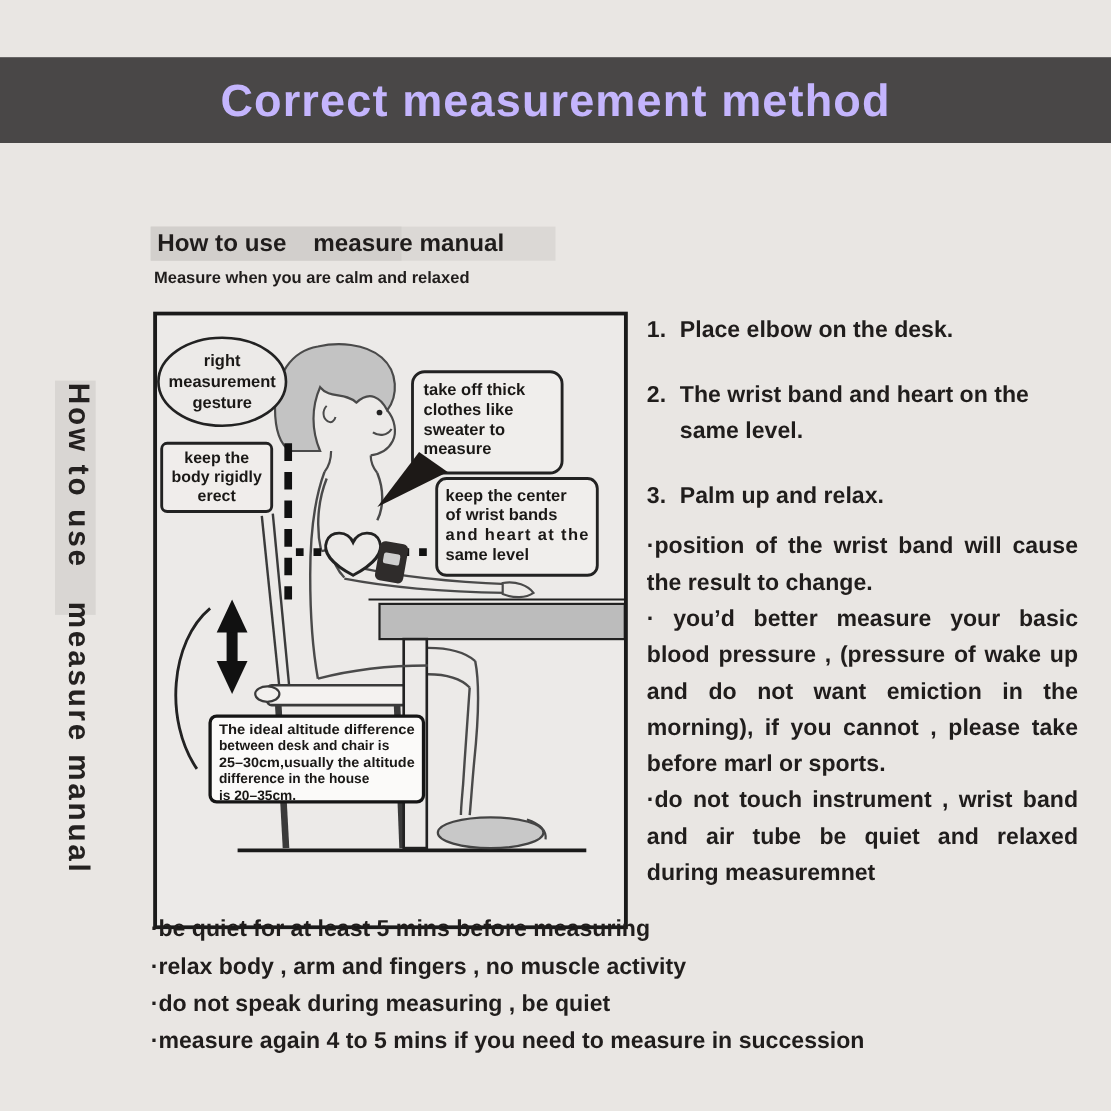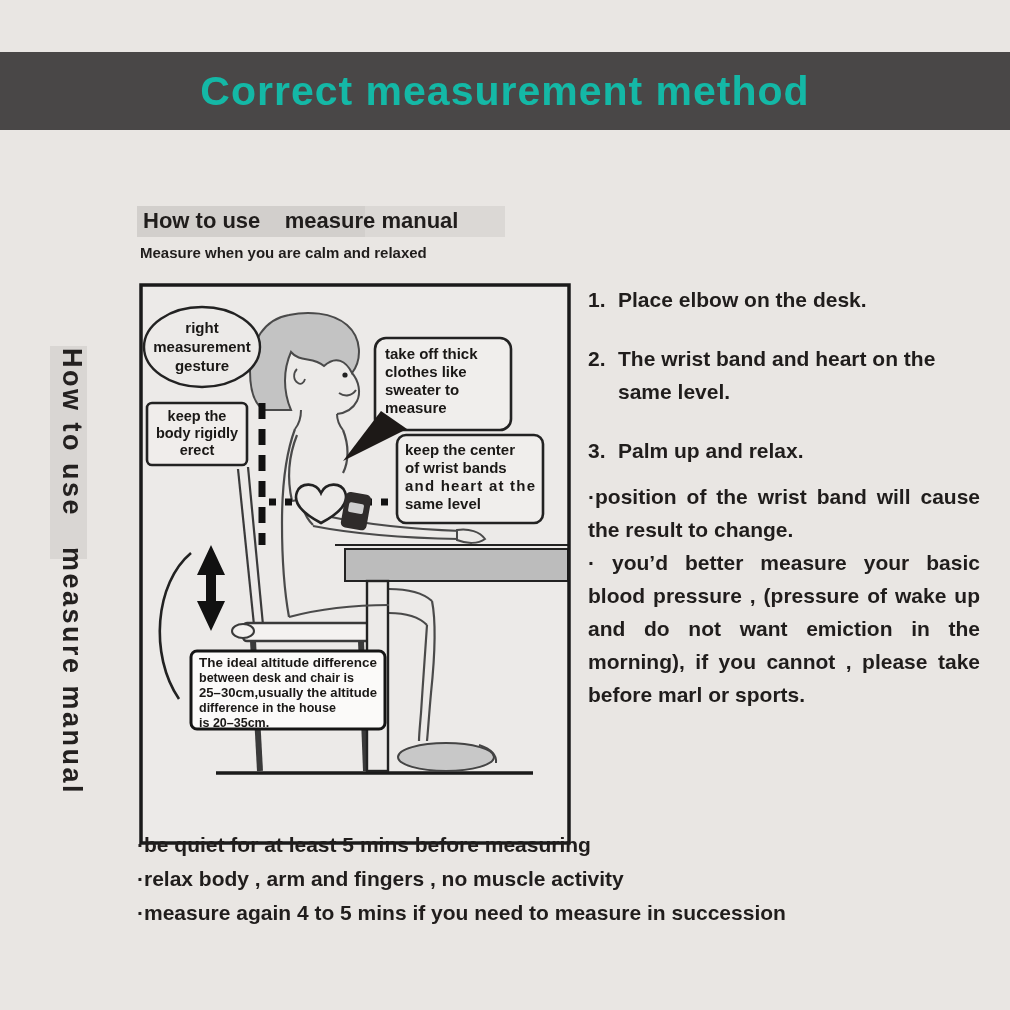--- a/index.html
+++ b/index.html
@@ -9,21 +9,21 @@
     background:#e9e6e3;
     font-family:"Liberation Sans", sans-serif;
     color:#201d1c;
     overflow:hidden;
   }
   .header-bar {
     position:absolute; left:0; top:52px; width:1010px; height:78px;
     background:#494747; display:flex; align-items:center; justify-content:center;
   }
   .header-title {
-    font-size:41px; font-weight:bold; color:#14b8a6; letter-spacing:1px;
+    font-size:41px; font-weight:bold; color:#c4b5fd; letter-spacing:1px;
   }
   .v-band {
     position:absolute; left:50px; top:346px; width:37px; height:213px;
     background:#d9d6d3;
   }
   .v-text {
     position:absolute; left:87px; top:348px;
     transform:rotate(90deg); transform-origin:left top;
     font-size:27px; font-weight:600; letter-spacing:2.5px;
     white-space:pre; color:#242120;
@@ -196,20 +196,22 @@
     <span class="step-num">2.</span>
     <span class="step-text">The wrist band and heart on the same level.</span>
   </div>
   <div class="step step-3">
     <span class="step-num">3.</span>
     <span class="step-text">Palm up and relax.</span>
   </div>
   <div class="notes">
     <p>·position of the wrist band will cause the result to change.</p>
     <p>· you’d better measure your basic blood pressure , (pressure of wake up and do not want emiction in the morning), if you cannot , please take before marl or sports.</p>
+    <p>·do not touch instrument , wrist band and air tube be quiet and relaxed during measuremnet</p>
   </div>
 </div>
 
 <div class="footer-tips">
   <p>·be quiet for at least 5 mins before measuring</p>
   <p>·relax body , arm and fingers , no muscle activity</p>
+  <p>·do not speak during measuring , be quiet</p>
   <p>·measure again 4 to 5 mins if you need to measure in succession</p>
 </div>
 
 </body></html>

